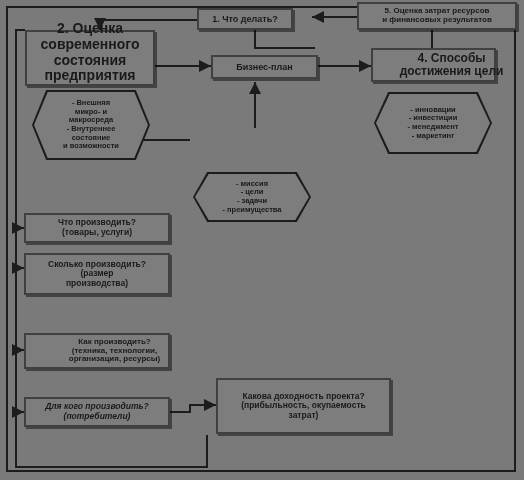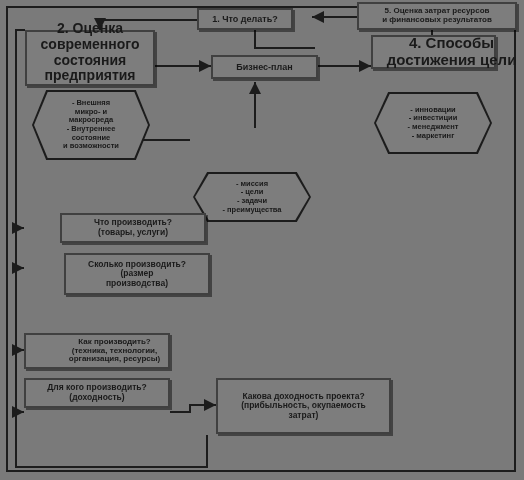--- a/index.html
+++ b/index.html
@@ -143,21 +143,21 @@
       <span class="line">- Внутреннее</span>
       <span class="line">состояние</span>
       <span class="line">и возможности</span>
     </div>
   </div>
 
   <div class="node box" style="left:211px; top:55px; width:107px; height:24px; font-size:9px;">
     <span class="line">Бизнес-план</span>
   </div>
 
-  <div class="node box" style="left:371px; top:35px; width:125px; height:34px; font-size:15px;padding-left:36px;">
+  <div class="node box" style="left:371px; top:48px; width:125px; height:34px; font-size:12px;padding-left:36px;">
     <span class="line">4. Способы</span>
     <span class="line">достижения цели</span>
   </div>
 
   <div class="hexwrap" style="left:374px; top:92px; width:118px; height:62px;">
     <div class="hexinner" style="font-size:7.5px;align-items:center;">
       <span class="line">- инновации</span>
       <span class="line">- инвестиции</span>
       <span class="line">- менеджмент</span>
       <span class="line">- маркетинг</span>
@@ -167,40 +167,40 @@
 
   <div class="hexwrap" style="left:193px; top:172px; width:118px; height:50px;">
     <div class="hexinner" style="font-size:7.5px;">
       <span class="line">- миссия</span>
       <span class="line">- цели</span>
       <span class="line">- задачи</span>
       <span class="line">- преимущества</span>
     </div>
   </div>
 
-  <div class="node box" style="left:24px; top:213px; width:146px; height:30px; font-size:8.5px;margin-left:36px;">
+  <div class="node box" style="left:24px; top:213px; width:146px; height:30px; font-size:8.5px;">
     <span class="line">Что производить?</span>
     <span class="line">(товары, услуги)</span>
   </div>
 
-  <div class="node box" style="left:24px; top:253px; width:146px; height:42px; font-size:8.5px;margin-left:40px;">
+  <div class="node box" style="left:24px; top:253px; width:146px; height:42px; font-size:8.5px;">
     <span class="line">Сколько производить?</span>
     <span class="line">(размер</span>
     <span class="line">производства)</span>
   </div>
 
   <div class="node box" style="left:24px; top:333px; width:146px; height:36px; font-size:8px;padding-left:35px;">
     <span class="line">Как производить?</span>
     <span class="line">(техника, технологии,</span>
     <span class="line">организация, ресурсы)</span>
   </div>
 
-  <div class="node box" style="left:24px; top:378px; width:146px; height:30px; font-size:8.5px;">
+  <div class="node box" style="left:24px; top:397px; width:146px; height:30px; font-size:8.5px;font-style:italic;">
     <span class="line">Для кого производить?</span>
-    <span class="line">(доходность)</span>
+    <span class="line">(потребители)</span>
   </div>
 
   <div class="node box" style="left:216px; top:378px; width:175px; height:56px; font-size:8.5px;">
     <span class="line">Какова доходность проекта?</span>
     <span class="line">(прибыльность, окупаемость</span>
     <span class="line">затрат)</span>
   </div>
 
 </div>
 

